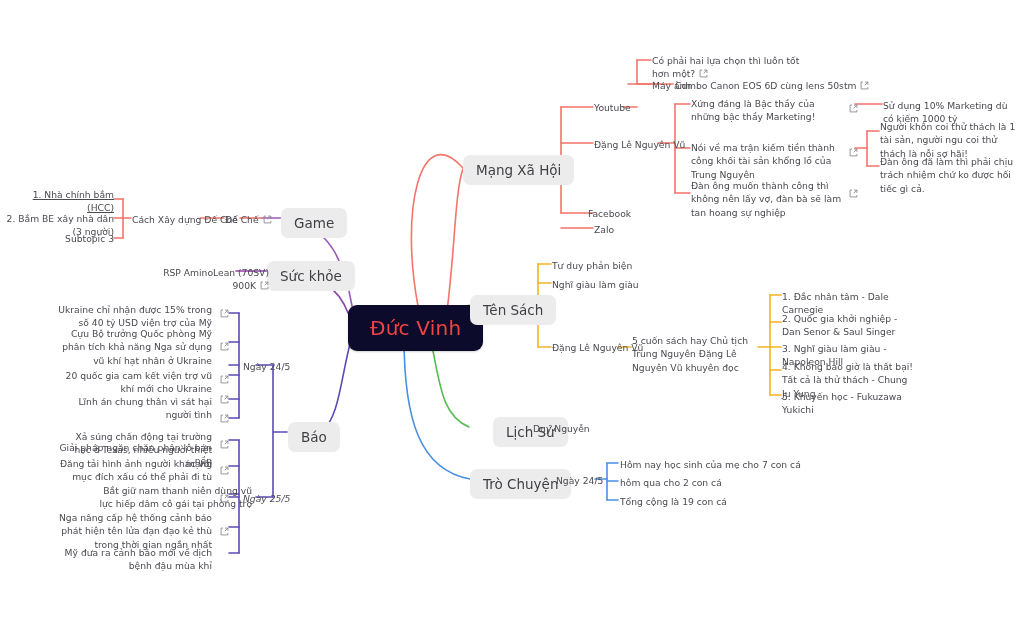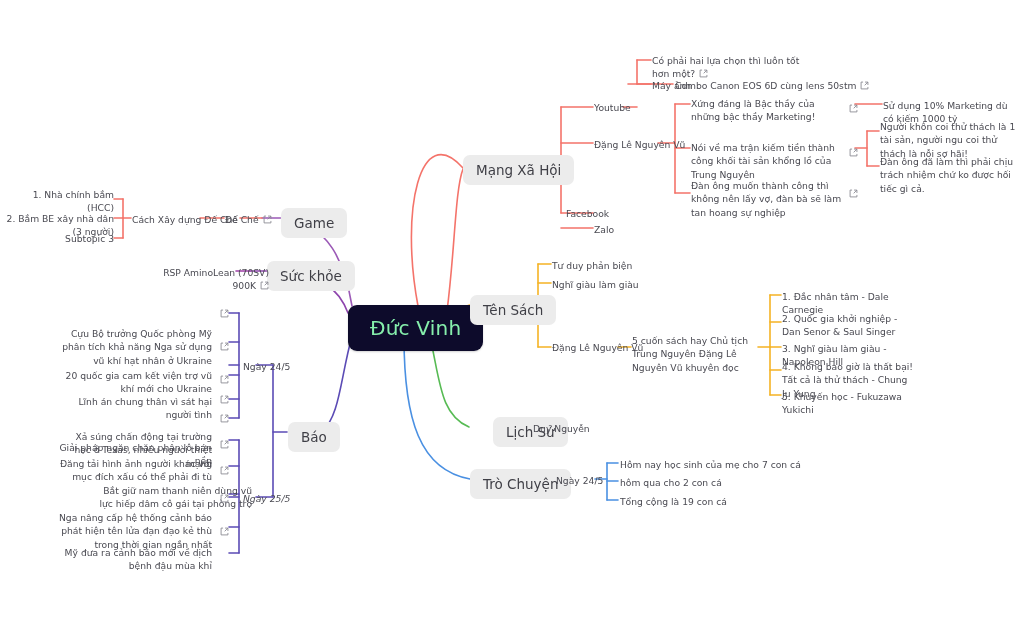--- a/index.html
+++ b/index.html
@@ -9,21 +9,21 @@
     width:1019px;height:631px;position:relative;overflow:hidden;
     color:#3c3c43;
   }
   #canvas{position:absolute;inset:0;width:1019px;height:631px;}
   svg.links{position:absolute;left:0;top:0;width:1019px;height:631px;pointer-events:none;}
 
   .node{position:absolute;box-sizing:border-box;}
 
   
   .root{
-    background:#0d0b2b;color:#86efac;border-radius:9px;
+    background:#0d0b2b;color:#ef4444;border-radius:9px;
     font-size:20px;letter-spacing:.2px;
     padding:11px 22px;white-space:nowrap;
     box-shadow:0 1px 2px rgba(0,0,0,.18);
   }
 
   
   .topic{
     background:#ececec;border-radius:7px;color:#3f3f46;
     font-size:13.5px;padding:7px 13px;white-space:nowrap;
     text-align:center;
@@ -151,21 +151,21 @@
       <path d="M607,500 H618" stroke="#4a90e2"></path>
     </g>
   </svg>
 
   <div class="node root" style="left:348px;top:305px;">Đức Vinh</div>
 
   <div class="node topic" style="left:463px;top:155px;">Mạng Xã Hội</div>
 
   <div class="node leaf" style="left:594px;top:101px;">Youtube</div>
   <div class="node leaf" style="left:594px;top:138px;">Đặng Lê Nguyên Vũ</div>
-  <div class="node leaf" style="left:566px;top:207px;text-align:center;">Facebook</div>
+  <div class="node leaf" style="left:588px;top:207px;text-align:center;">Facebook</div>
   <div class="node leaf" style="left:594px;top:223px;">Zalo</div>
 
   <div class="node leaf" style="left:652px;top:54px;width:150px;">
     <span>Có phải hai lựa chọn thì luôn tốt hơn một?</span><span class="lnk"><svg viewBox="0 0 10 10">
           <path d="M3.4,1.2 H1.2 V8.8 H8.8 V6.6" fill="none" stroke="#8b8b93" stroke-width="1"></path>
           <path d="M5.6,1.2 H8.8 V4.4" fill="none" stroke="#8b8b93" stroke-width="1"></path>
           <path d="M8.8,1.2 L5.2,4.8" fill="none" stroke="#8b8b93" stroke-width="1"></path>
         </svg></span>
   </div>
 
@@ -211,37 +211,38 @@
 
   <div class="node topic" style="left:281px;top:208px;">Game</div>
   <div class="node leaf" style="left:225px;top:213px;">
     <span>Đế Chế</span><span class="lnk"><svg viewBox="0 0 10 10">
           <path d="M3.4,1.2 H1.2 V8.8 H8.8 V6.6" fill="none" stroke="#8b8b93" stroke-width="1"></path>
           <path d="M5.6,1.2 H8.8 V4.4" fill="none" stroke="#8b8b93" stroke-width="1"></path>
           <path d="M8.8,1.2 L5.2,4.8" fill="none" stroke="#8b8b93" stroke-width="1"></path>
         </svg></span>
   </div>
   <div class="node leaf" style="left:132px;top:213px;">Cách Xây dựng Đế Chế</div>
-  <div class="node leaf right" style="left:14px;top:188px;width:100px;">1. Nhà chính bắm (HCC)</div>
+  <div class="node leaf right" style="left:14px;top:188px;width:100px;text-decoration:underline;">1. Nhà chính bắm (HCC)</div>
   <div class="node leaf right" style="left:4px;top:212px;width:110px;">2. Bắm BE xây nhà dân (3 người)</div>
   <div class="node leaf right" style="left:44px;top:232px;width:70px;">Subtopic 3</div>
 
   <div class="node topic" style="left:267px;top:261px;">Sức khỏe</div>
   <div class="node leaf right" style="left:130px;top:266px;width:106px;margin-left:33px;">
     <span>RSP AminoLean (70SV) 900K</span><span class="lnk"><svg viewBox="0 0 10 10">
           <path d="M3.4,1.2 H1.2 V8.8 H8.8 V6.6" fill="none" stroke="#8b8b93" stroke-width="1"></path>
           <path d="M5.6,1.2 H8.8 V4.4" fill="none" stroke="#8b8b93" stroke-width="1"></path>
           <path d="M8.8,1.2 L5.2,4.8" fill="none" stroke="#8b8b93" stroke-width="1"></path>
         </svg></span>
   </div>
 
   <div class="node topic" style="left:288px;top:422px;">Báo</div>
   <div class="node leaf" style="left:243px;top:360px;">Ngày 24/5</div>
   <div class="node leaf" style="left:243px;top:492px;font-style:italic;">Ngày 25/5</div>
 
+  <div class="node leaf right" style="left:58px;top:303px;width:154px;">Ukraine chỉ nhận được 15% trong số 40 tỷ USD viện trợ của Mỹ</div>
   <span class="lnk lnkstand" style="left:216px;top:309px;">
       <svg viewBox="0 0 10 10">
         <path d="M3.4,1.2 H1.2 V8.8 H8.8 V6.6" fill="none" stroke="#8b8b93" stroke-width="1"></path>
         <path d="M5.6,1.2 H8.8 V4.4" fill="none" stroke="#8b8b93" stroke-width="1"></path>
         <path d="M8.8,1.2 L5.2,4.8" fill="none" stroke="#8b8b93" stroke-width="1"></path>
       </svg>
     </span>
 
   <div class="node leaf right" style="left:58px;top:327px;width:154px;">Cựu Bộ trưởng Quốc phòng Mỹ phân tích khả năng Nga sử dụng vũ khí hạt nhân ở Ukraine</div>
   <span class="lnk lnkstand" style="left:216px;top:342px;">

